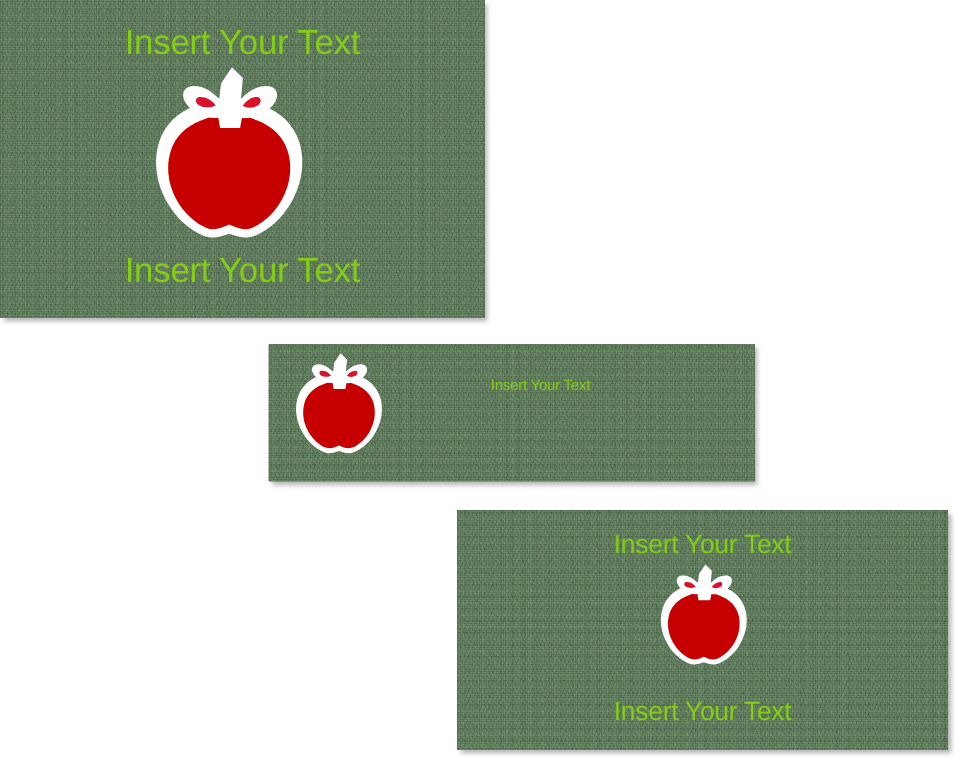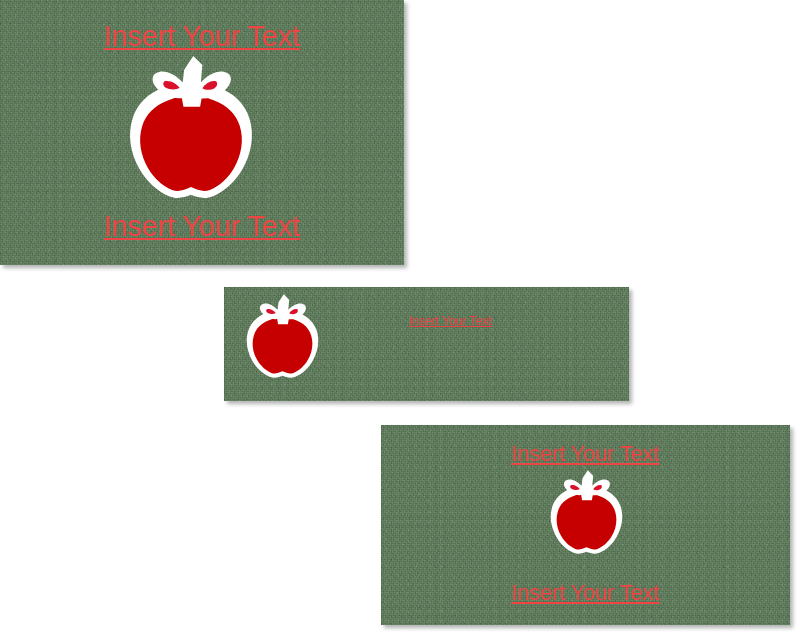--- a/index.html
+++ b/index.html
@@ -58,25 +58,24 @@
   }
 
   .banner-content {
     position: absolute;
     inset: 0;
     z-index: 3;
   }
 
   .caption {
     position: absolute;
-    color: #ef4444;
+    color: #84cc16;
     white-space: nowrap;
     line-height: 1;
     letter-spacing: -0.2px;
-    text-decoration: underline;
   }
 
   .apple {
     position: absolute;
     z-index: 4;
   }
   .apple svg { display: block; width: 100%; height: 100%; }
 
   
   #panel-1 {

